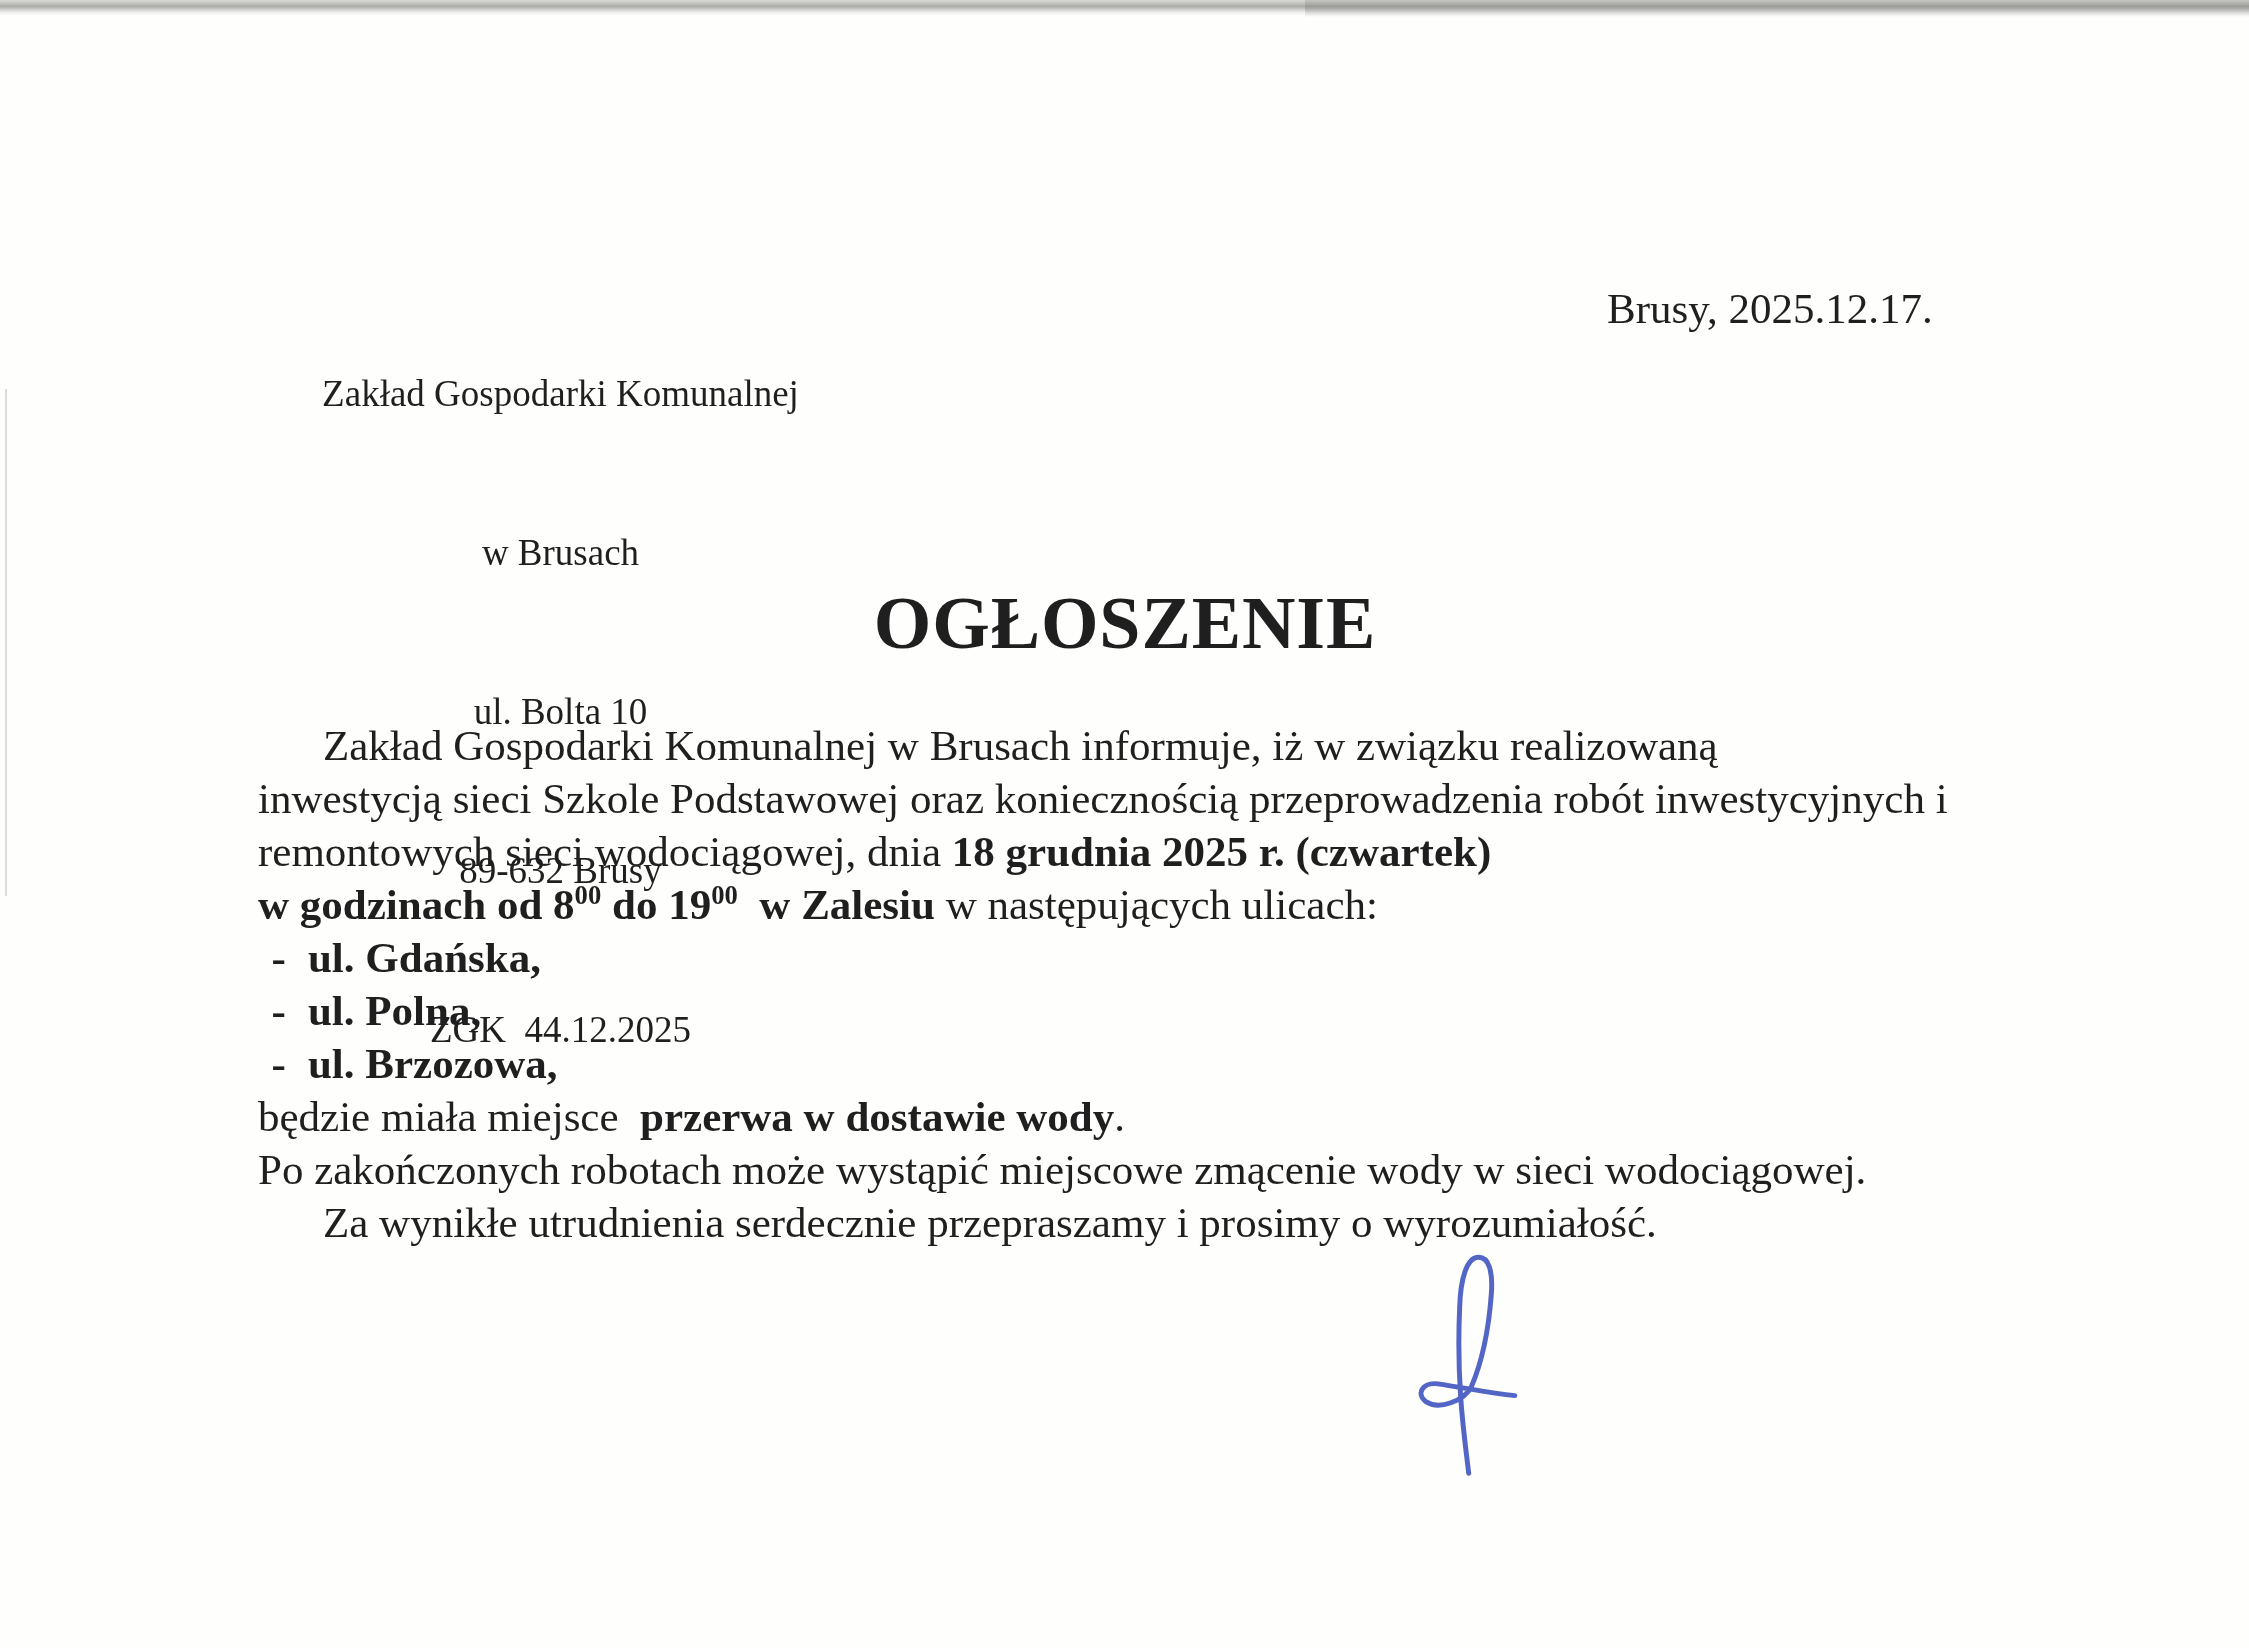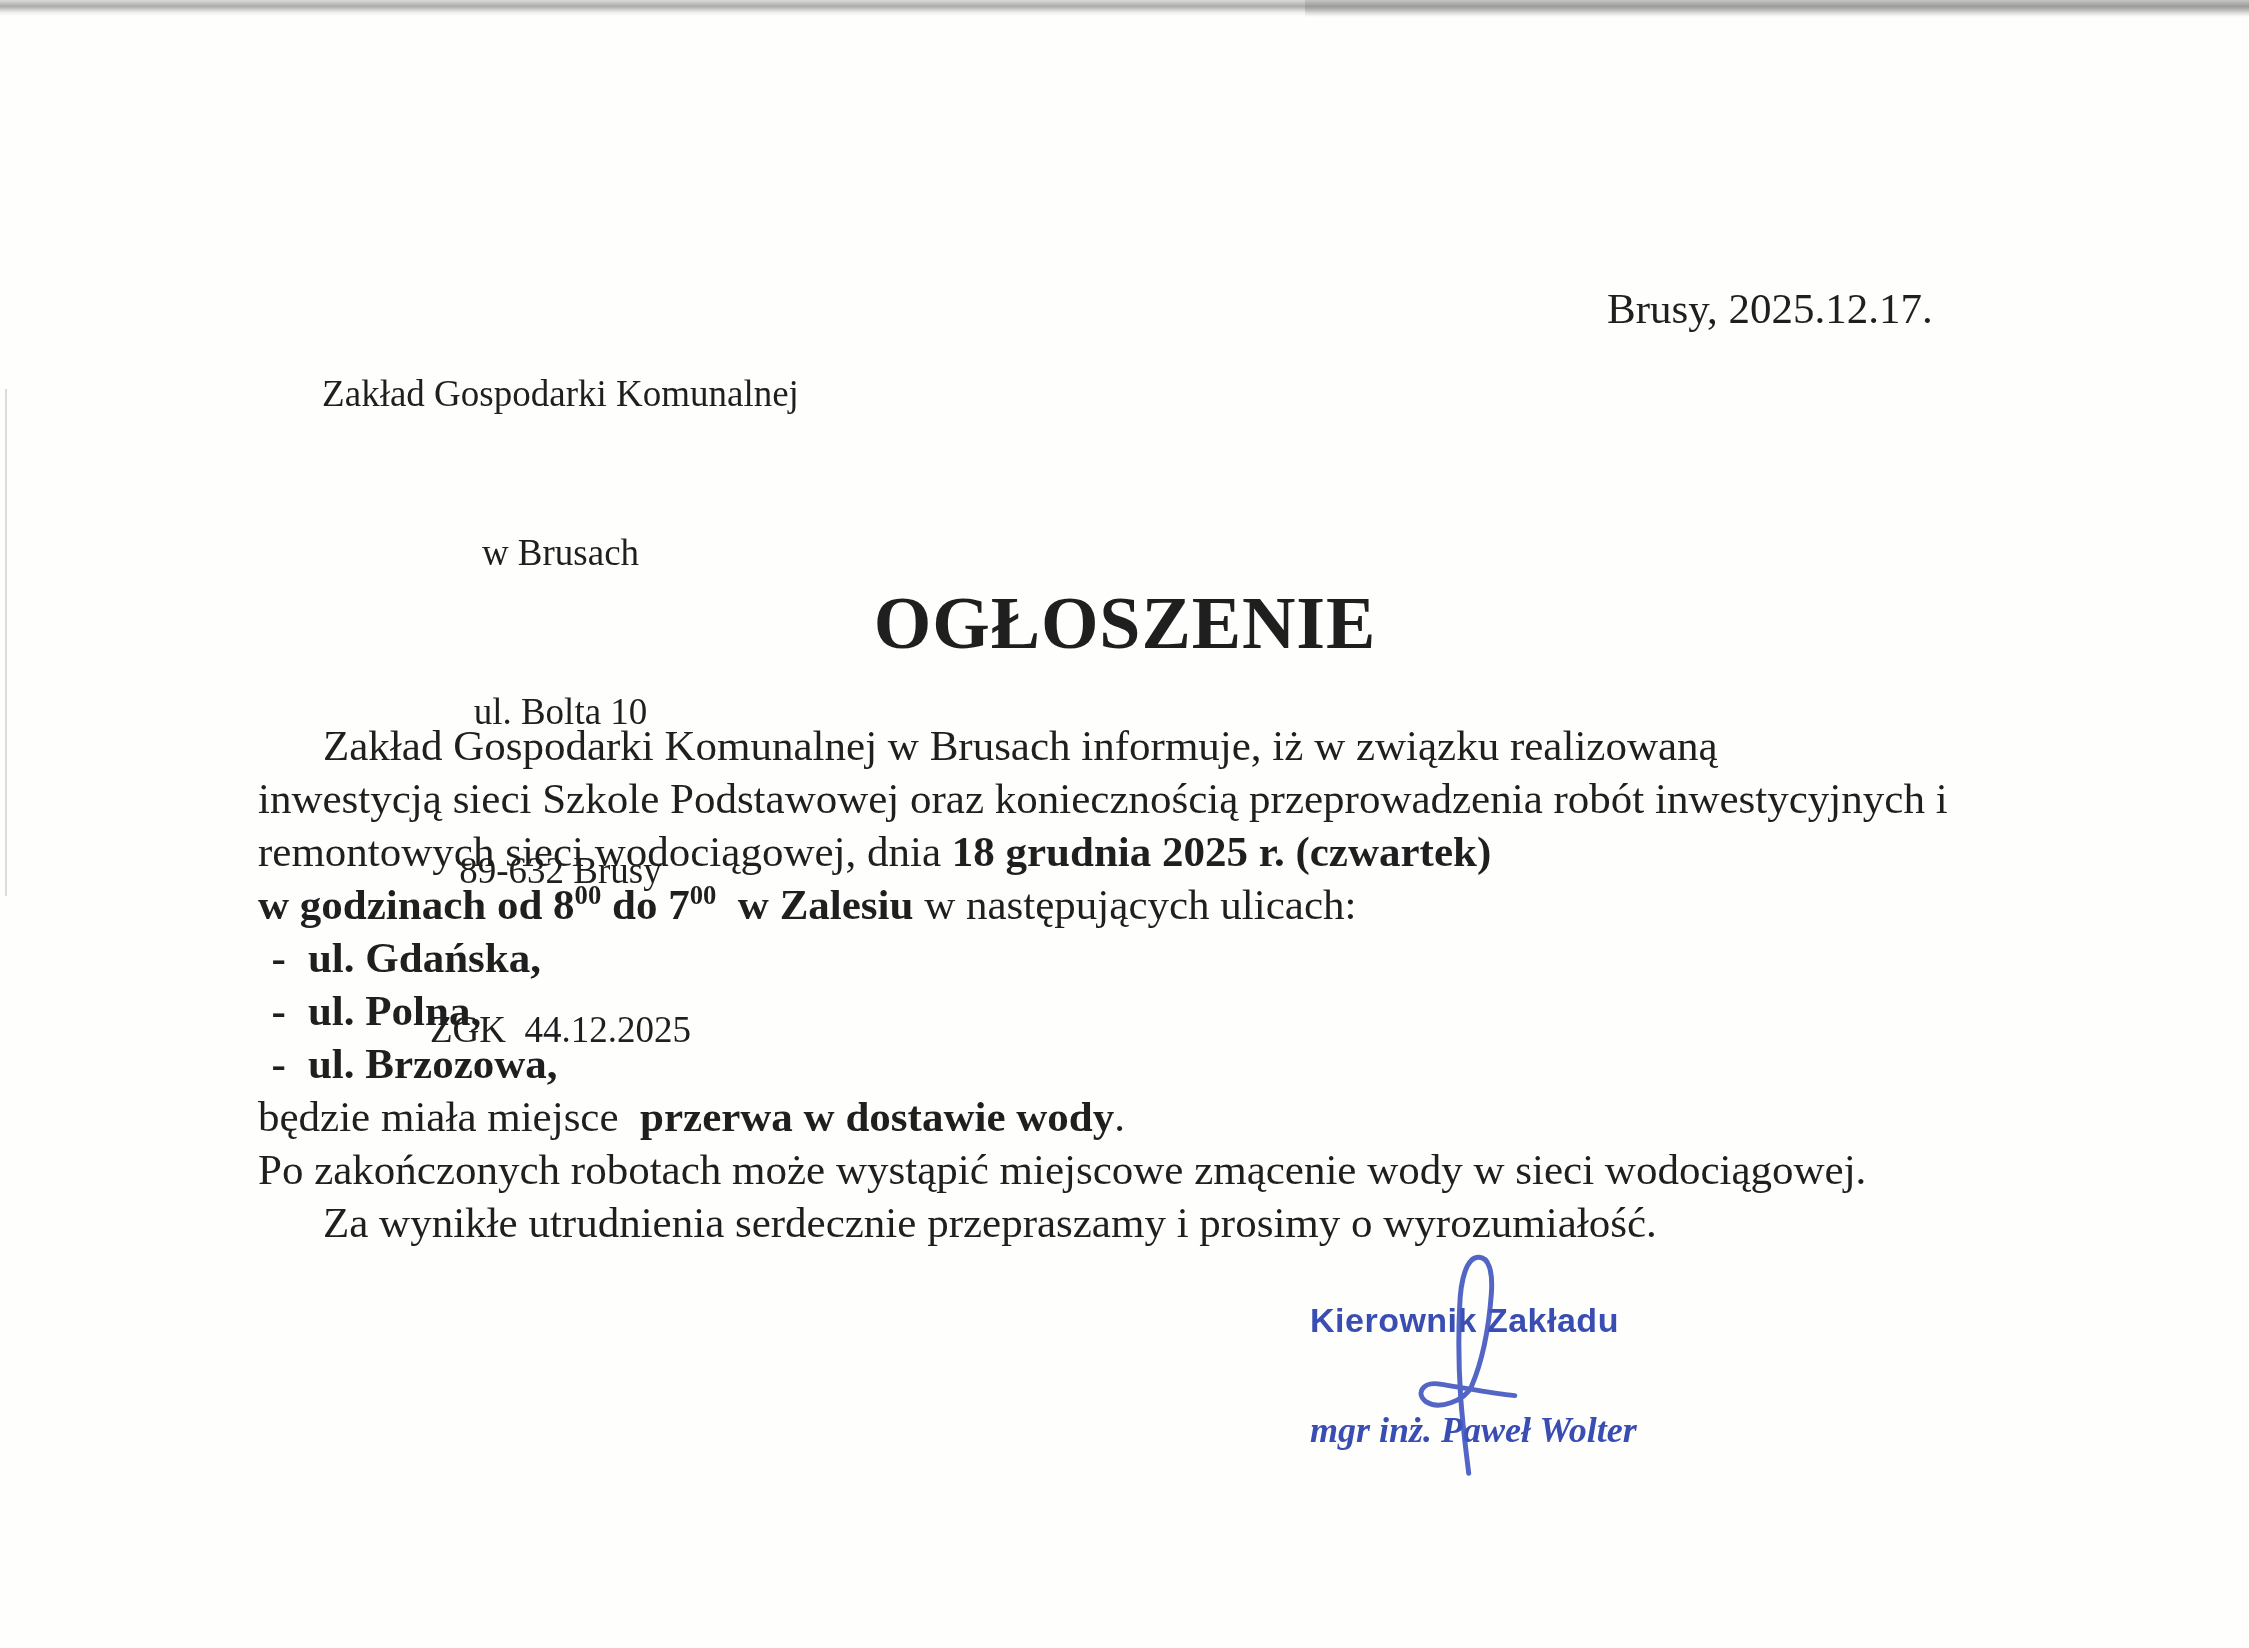--- a/index.html
+++ b/index.html
@@ -134,33 +134,29 @@
   </div>
 
   <div class="dateline">Brusy, 2025.12.17.</div>
 
   <div class="doc-title">OGŁOSZENIE</div>
 
   <div class="body-block">
     <div class="line indent">Zakład Gospodarki Komunalnej w Brusach informuje, iż w związku realizowaną</div>
     <div class="line">inwestycją sieci Szkole Podstawowej oraz koniecznością przeprowadzenia robót inwestycyjnych i</div>
     <div class="line"><span>remontowych sieci wodociągowej, dnia </span><span class="bold">18 grudnia 2025 r. (czwartek)</span></div>
-    <div class="line"><span class="bold">w godzinach od 8</span><sup>00</sup><span class="bold"> do 7</span><sup>00</sup><span class="bold">  w Zalesiu</span><span> w następujących ulicach:</span></div>
+    <div class="line"><span class="bold">w godzinach od 8</span><sup>00</sup><span class="bold"> do 19</span><sup>00</sup><span class="bold">  w Zalesiu</span><span> w następujących ulicach:</span></div>
     <div class="line street"><span class="bullet">-</span><span>ul. Gdańska,</span></div>
     <div class="line street"><span class="bullet">-</span><span>ul. Polna,</span></div>
     <div class="line street"><span class="bullet">-</span><span>ul. Brzozowa,</span></div>
     <div class="line"><span>będzie miała miejsce  </span><span class="bold">przerwa w dostawie wody</span><span>.</span></div>
     <div class="line">Po zakończonych robotach może wystąpić miejscowe zmącenie wody w sieci wodociągowej.</div>
     <div class="line indent">Za wynikłe utrudnienia serdecznie przepraszamy i prosimy o wyrozumiałość.</div>
   </div>
 
-  <div class="stamp">
-    <div class="stamp-role">Kierownik Zakładu</div>
-    <div class="stamp-name">mgr inż. Paweł Wolter</div>
-  </div>
 
   <svg class="signature-svg" viewBox="0 0 150 260" xmlns="http://www.w3.org/2000/svg">
     <path d="M 78 246
              C 74 210, 64 150, 68 62
              C 69 30, 76 8, 88 7
              C 100 6, 105 22, 103 48
              C 100 88, 93 122, 81 150
              C 73 166, 45 176, 31 167
              C 19 158, 27 145, 44 147
              C 72 151, 100 157, 129 160" fill="none" stroke="#4458c0" stroke-width="5.5" stroke-linecap="round" stroke-linejoin="round" opacity="0.92"></path>

